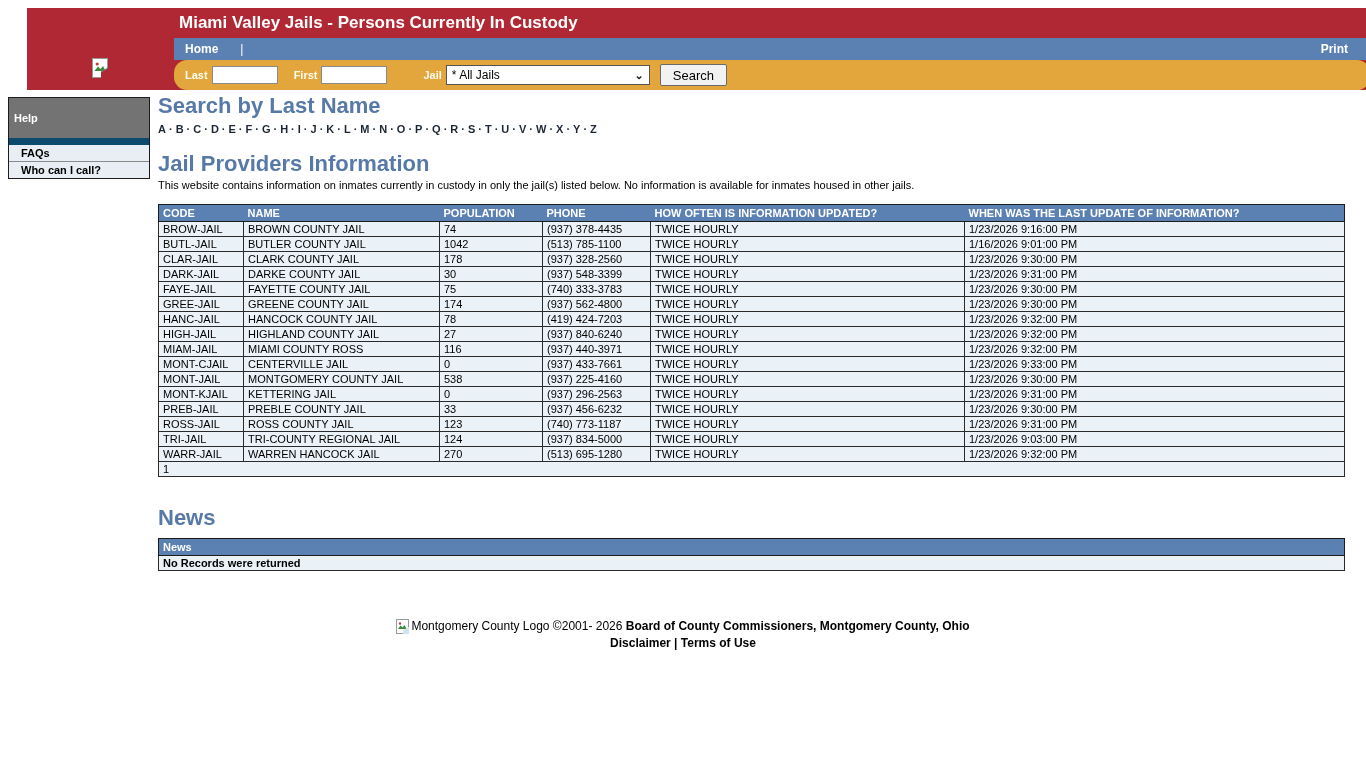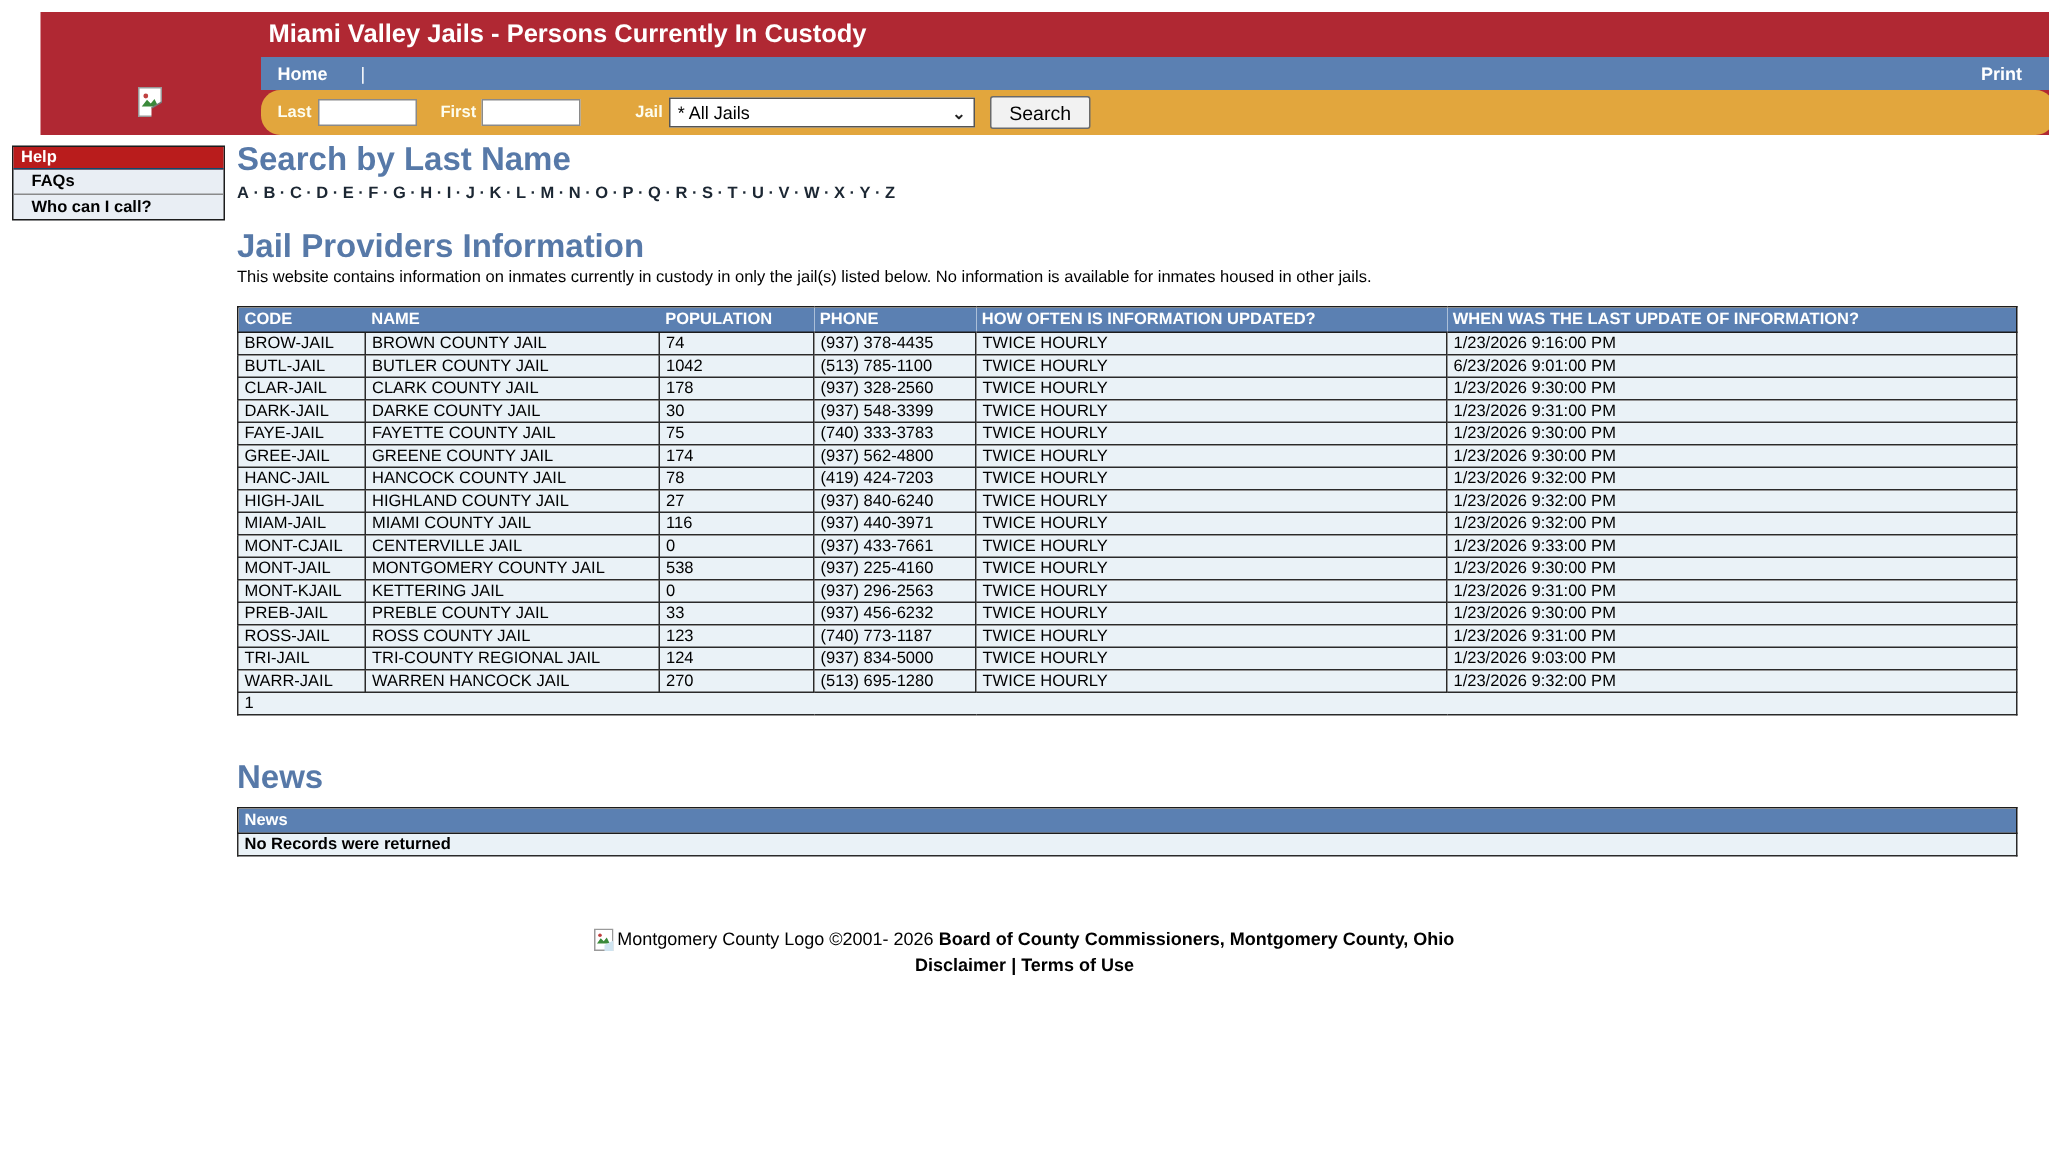--- a/index.html
+++ b/index.html
@@ -48,21 +48,21 @@
   .header-logo {
     position:absolute; left:0; top:34px; width:147px; height:52px;
     display:flex; align-items:center; justify-content:center;
   }
 
   
   .sidebar {
     position:absolute; left:8px; top:97px; width:142px;
     border:1px solid #1c1c1c; font-size:11px; font-weight:bold; background:#e9eef4;
   }
-  .sidebar-header { background:#b91c1c; color:#fff; padding:1px 5px; border-bottom:1px solid #0c4a6e; }
+  .sidebar-header { background:#737373; color:#fff; padding:14px 5px; border-bottom:7px solid #0c4a6e; }
   .sidebar-item { padding:2px 5px 2px 12px; border-bottom:1px solid #8a8a8a; color:#000; cursor:pointer; }
   .sidebar-item:last-child { border-bottom:none; }
 
   
   .main { position:absolute; left:158px; top:94px; width:1187px; }
   .h-blue { color:#5779a8; font-size:22px; font-weight:bold; margin:0; line-height:1.1; }
   .alphabet { margin:5px 0 10px; font-size:11px; font-weight:bold; color:#1c2733; }
   .alpha-link { color:#1c2733; text-decoration:none; margin:0 3px; cursor:pointer; }
   .alpha-link:first-child { margin-left:0; }
   .alpha-sep { color:#1c2733; }
@@ -175,21 +175,21 @@
             <td>(937) 378-4435</td>
             <td>TWICE HOURLY</td>
             <td>1/23/2026 9:16:00 PM</td>
           </tr>
           <tr>
             <td>BUTL-JAIL</td>
             <td>BUTLER COUNTY JAIL</td>
             <td>1042</td>
             <td>(513) 785-1100</td>
             <td>TWICE HOURLY</td>
-            <td>6/23/2026 9:01:00 PM</td>
+            <td>1/16/2026 9:01:00 PM</td>
           </tr>
           <tr>
             <td>CLAR-JAIL</td>
             <td>CLARK COUNTY JAIL</td>
             <td>178</td>
             <td>(937) 328-2560</td>
             <td>TWICE HOURLY</td>
             <td>1/23/2026 9:30:00 PM</td>
           </tr>
           <tr>
@@ -227,21 +227,21 @@
           <tr>
             <td>HIGH-JAIL</td>
             <td>HIGHLAND COUNTY JAIL</td>
             <td>27</td>
             <td>(937) 840-6240</td>
             <td>TWICE HOURLY</td>
             <td>1/23/2026 9:32:00 PM</td>
           </tr>
           <tr>
             <td>MIAM-JAIL</td>
-            <td>MIAMI COUNTY JAIL</td>
+            <td>MIAMI COUNTY ROSS</td>
             <td>116</td>
             <td>(937) 440-3971</td>
             <td>TWICE HOURLY</td>
             <td>1/23/2026 9:32:00 PM</td>
           </tr>
           <tr>
             <td>MONT-CJAIL</td>
             <td>CENTERVILLE JAIL</td>
             <td>0</td>
             <td>(937) 433-7661</td>

